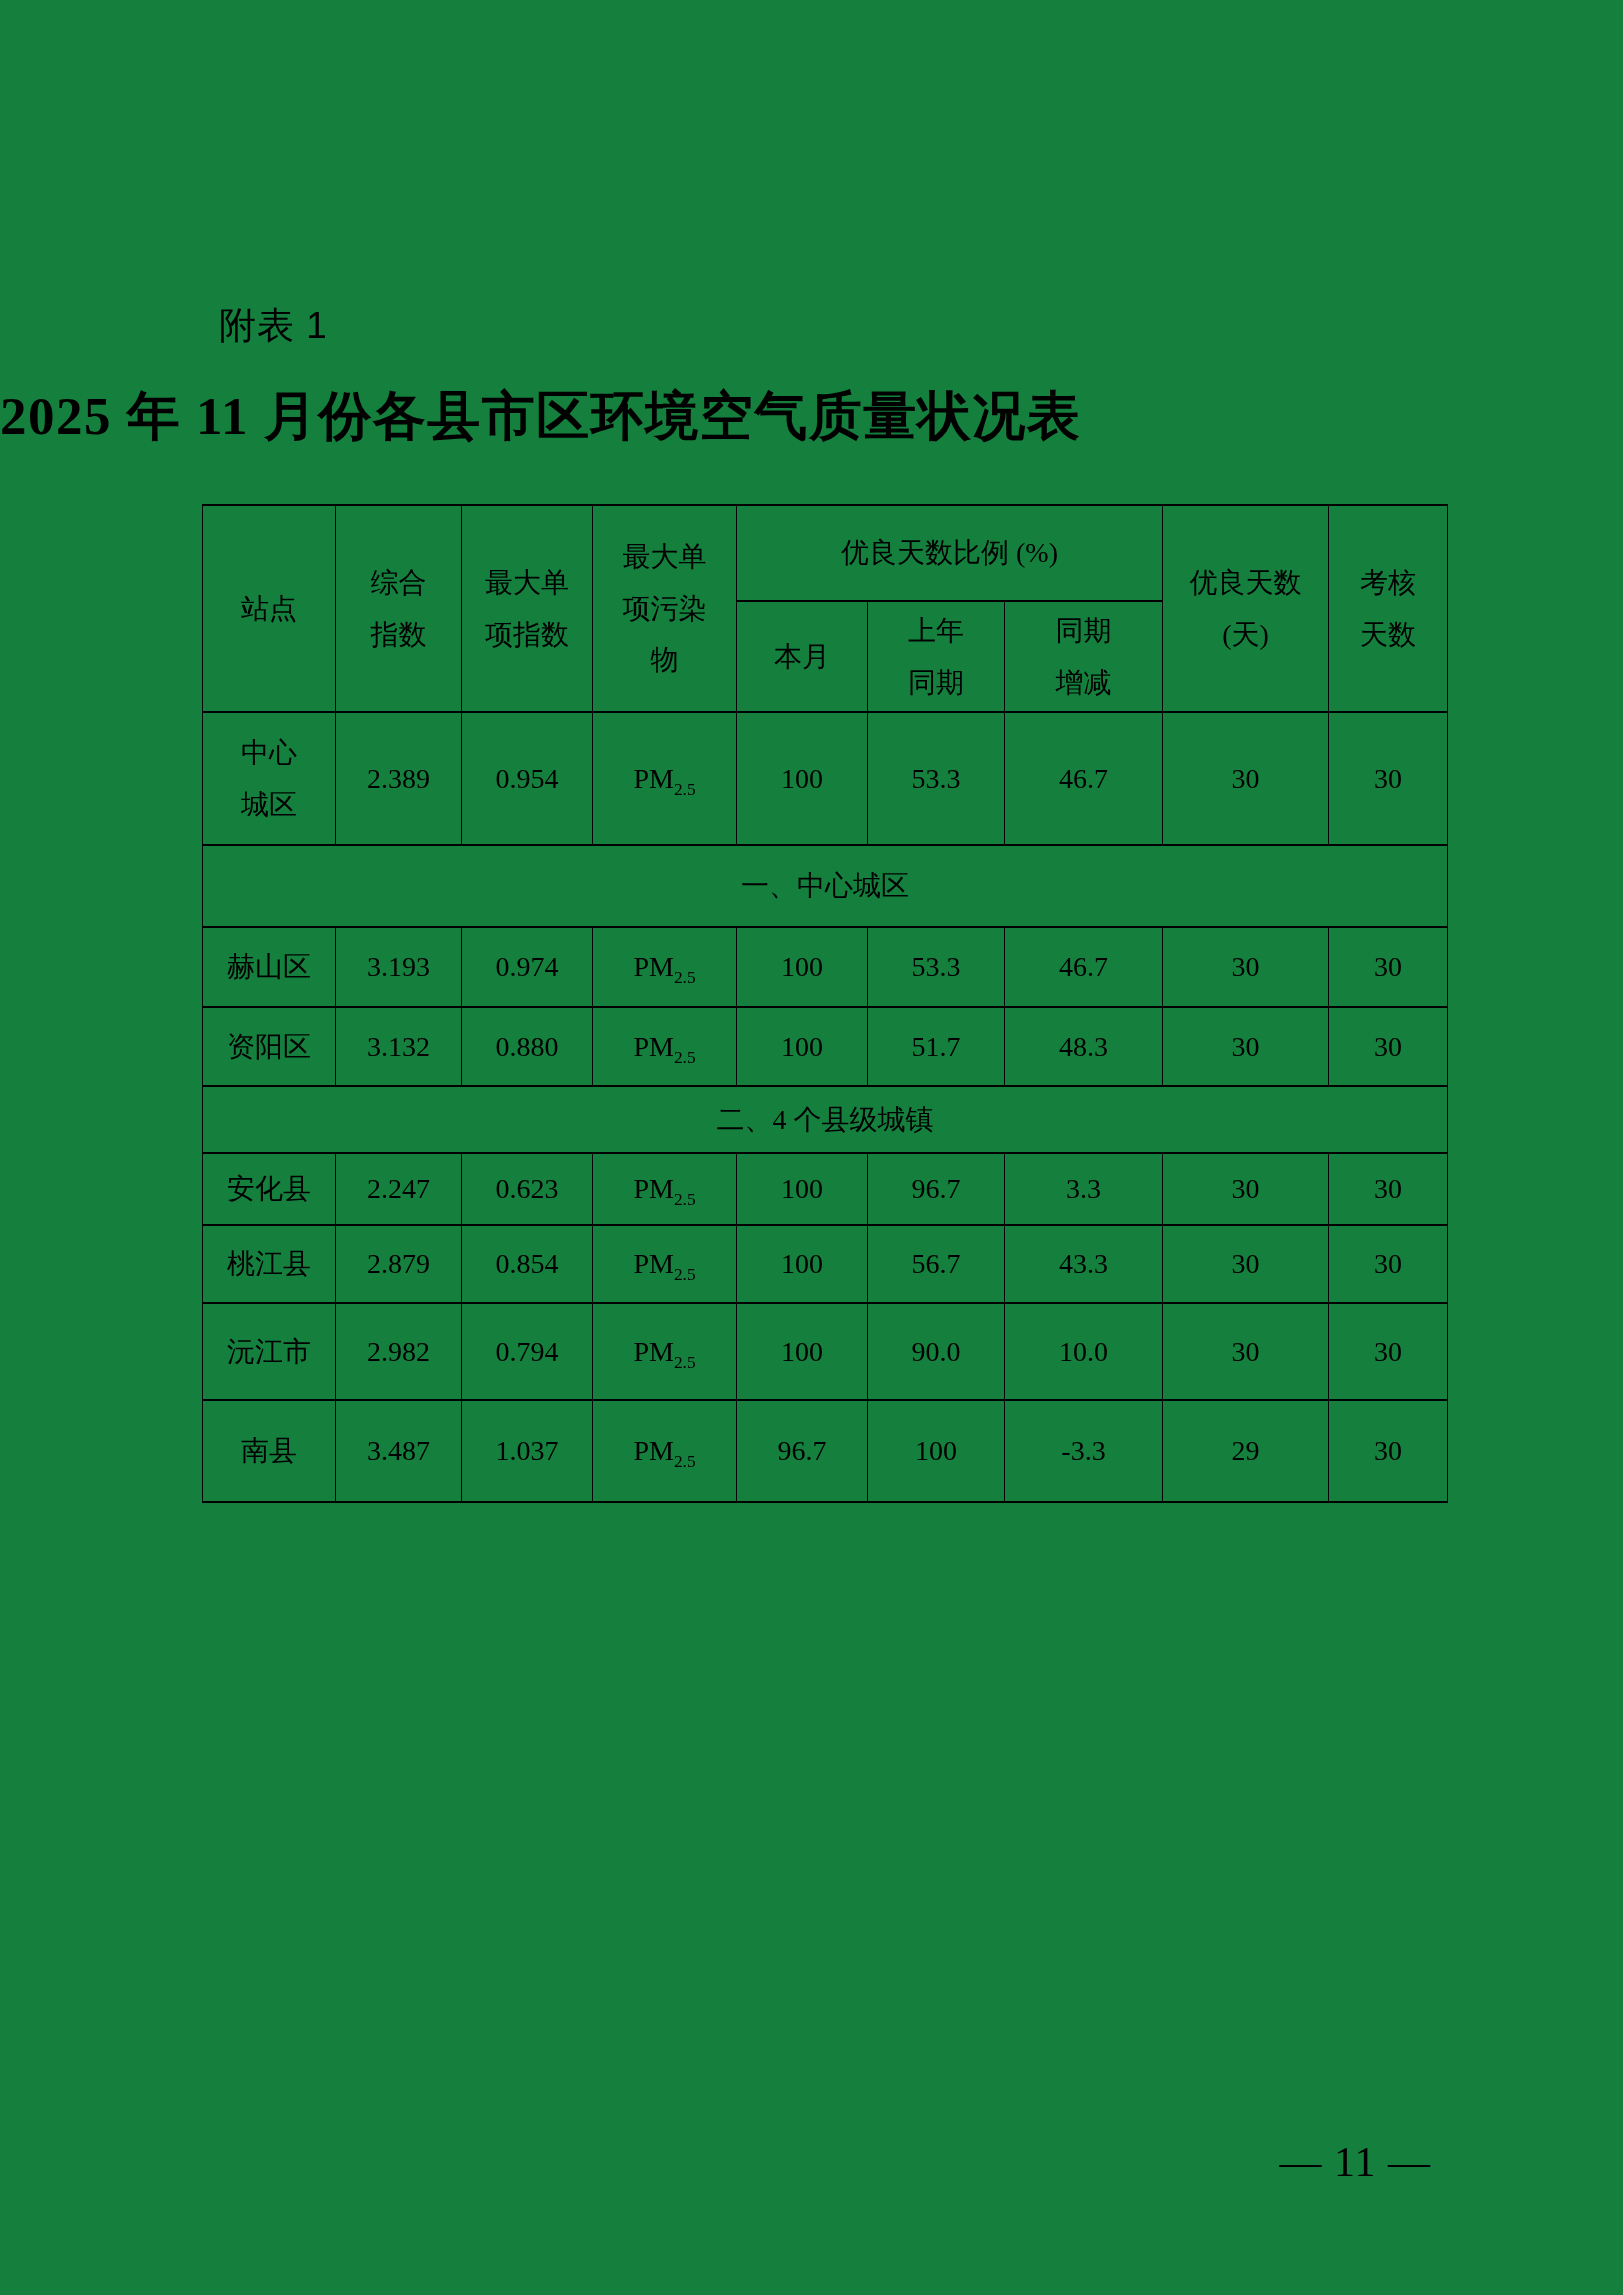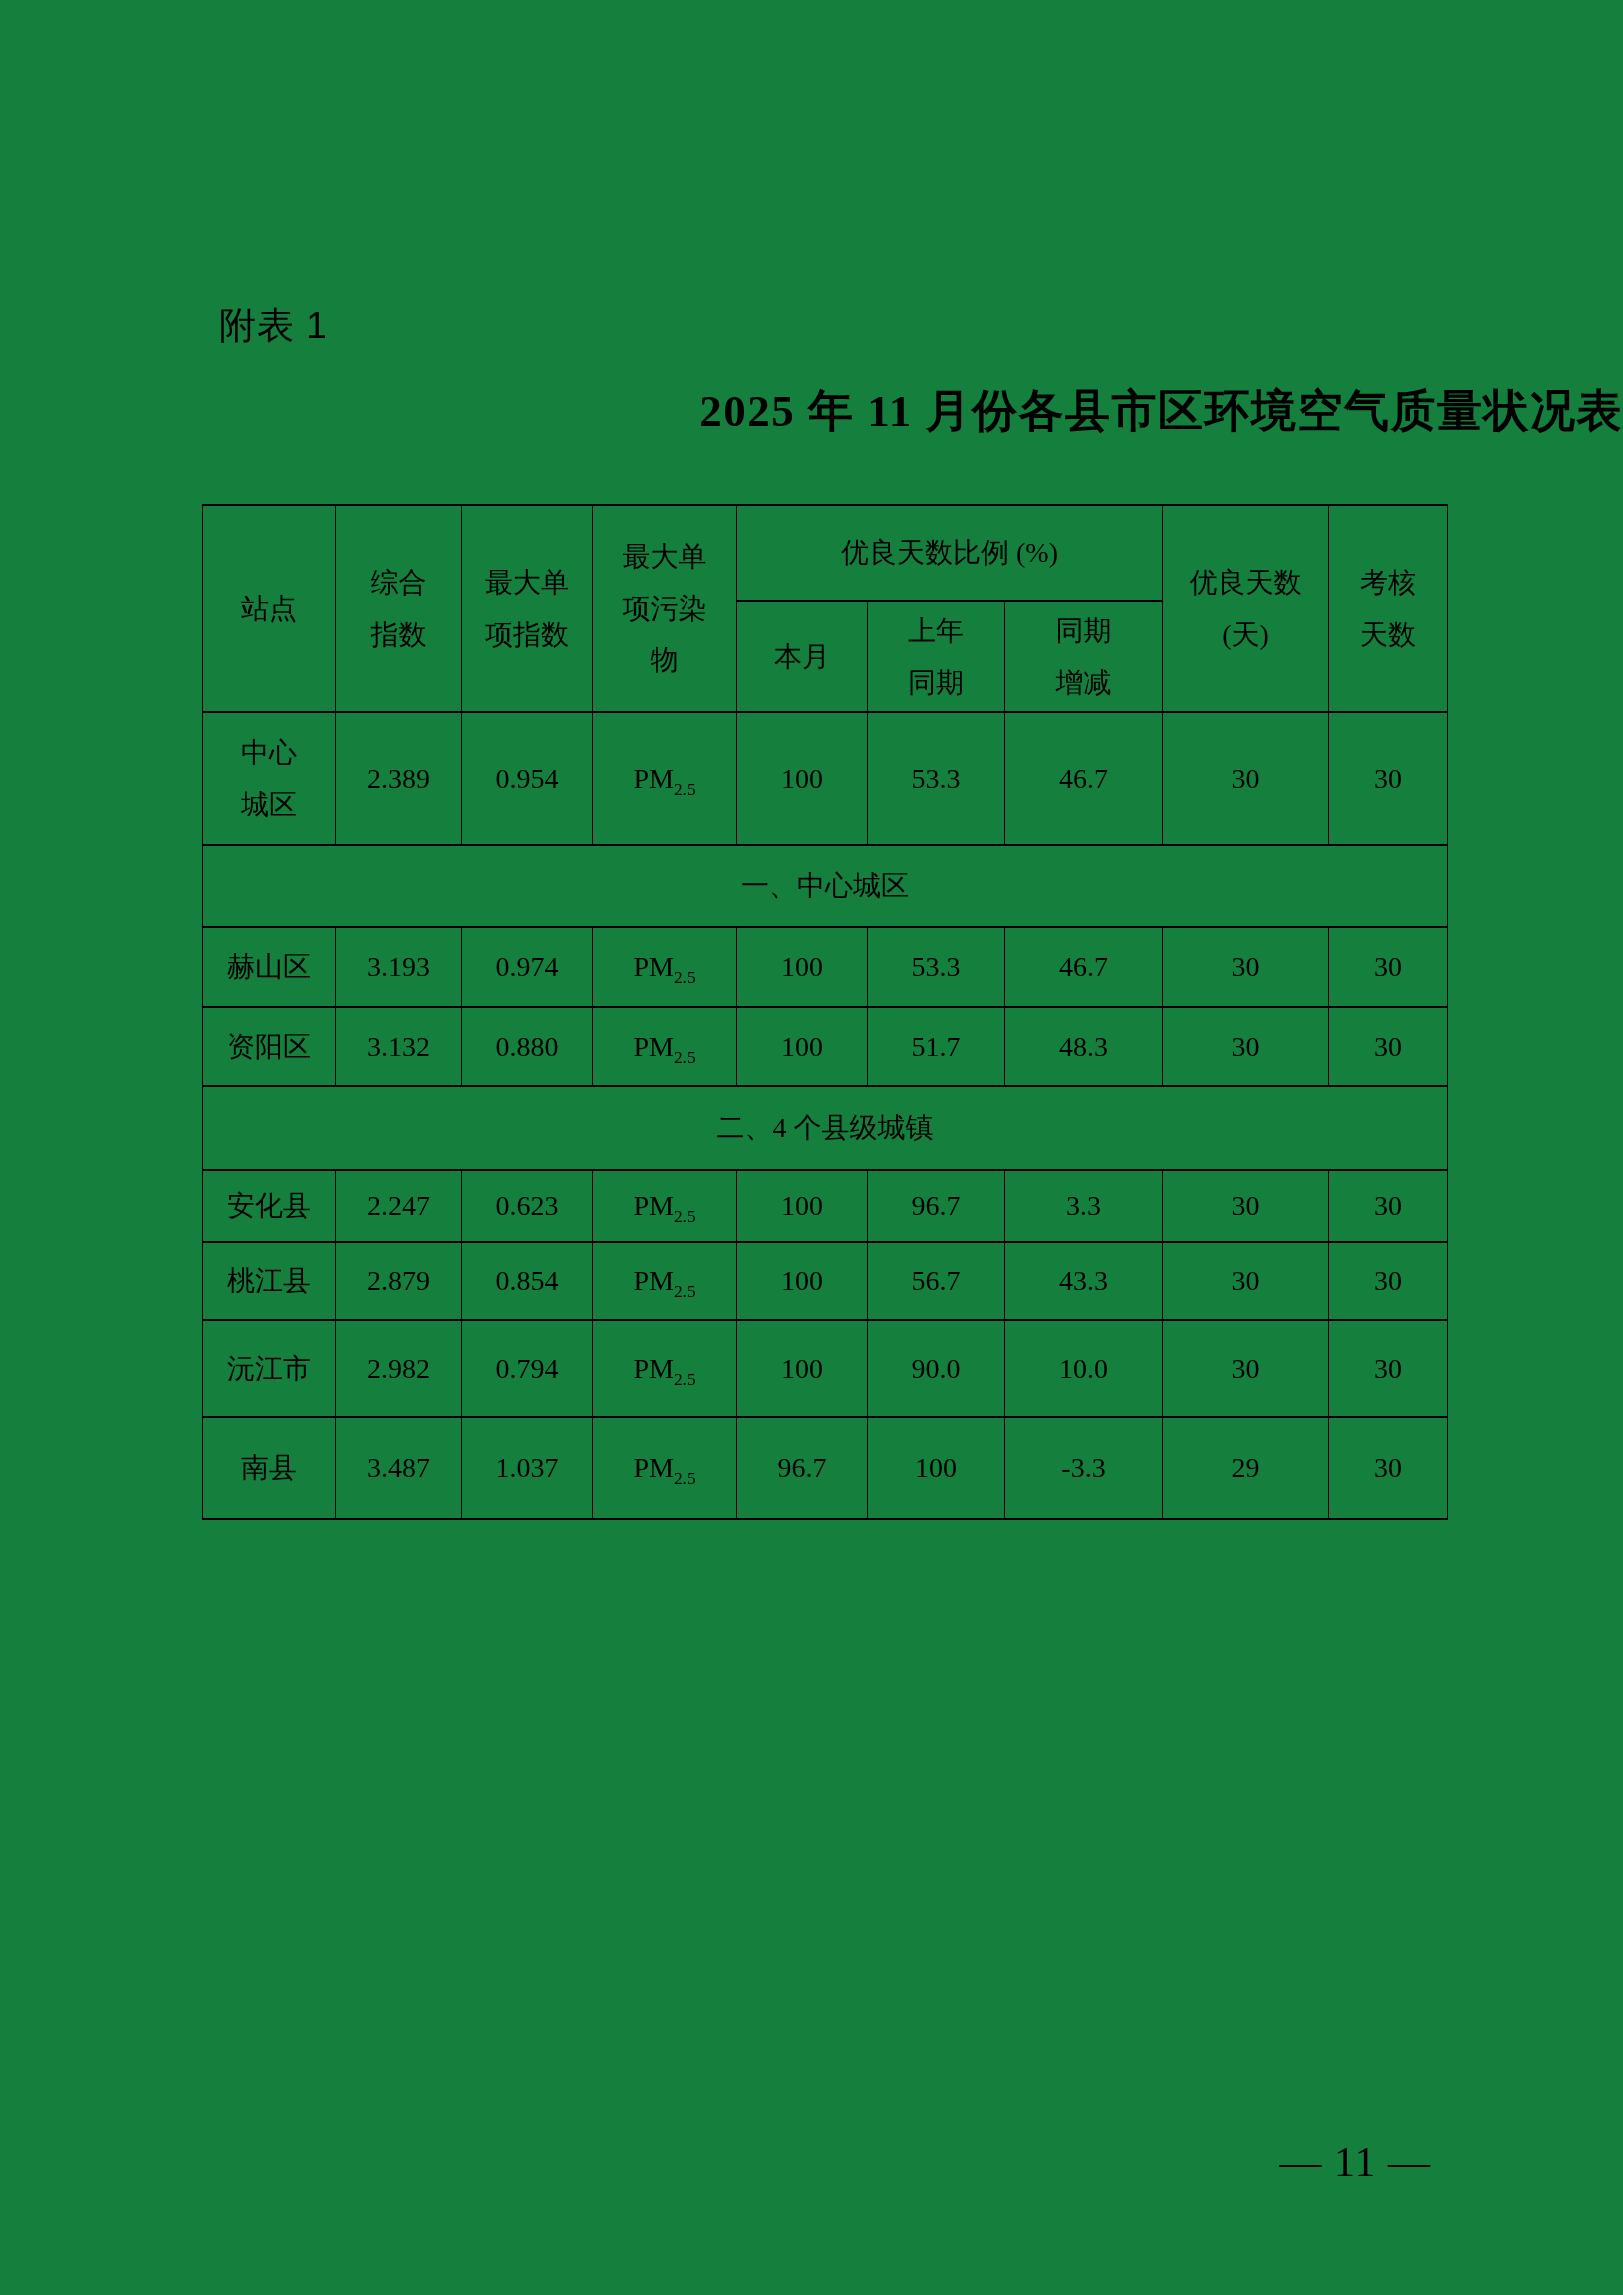--- a/index.html
+++ b/index.html
@@ -19,24 +19,24 @@
     font-family: "Liberation Sans", sans-serif;
     font-size: 37px;
     line-height: 1.15;
     letter-spacing: 1px;
   }
   .doc-title {
     position: absolute;
     left: 0;
     right: 0;
     top: 382px;
-    text-align: right;
+    text-align: left;
     font-family: "Liberation Serif", serif;
     font-weight: bold;
-    font-size: 45px;
+    font-size: 53px;
     line-height: 1.3;
     letter-spacing: 1.5px;
   }
   table.air-table {
     position: absolute;
     left: 202px;
     top: 504px;
     width: 1245px;
     border-collapse: collapse;
     table-layout: fixed;
@@ -146,21 +146,21 @@
         <td>3.132</td>
         <td>0.880</td>
         <td><span>PM</span><sub>2.5</sub></td>
         <td>100</td>
         <td>51.7</td>
         <td>48.3</td>
         <td>30</td>
         <td>30</td>
       </tr>
 
-      <tr style="height:84px">
+      <tr style="height:67px">
         <td colspan="9">二、4 个县级城镇</td>
       </tr>
 
       <tr style="height:72px">
         <td>安化县</td>
         <td>2.247</td>
         <td>0.623</td>
         <td><span>PM</span><sub>2.5</sub></td>
         <td>100</td>
         <td>96.7</td>

